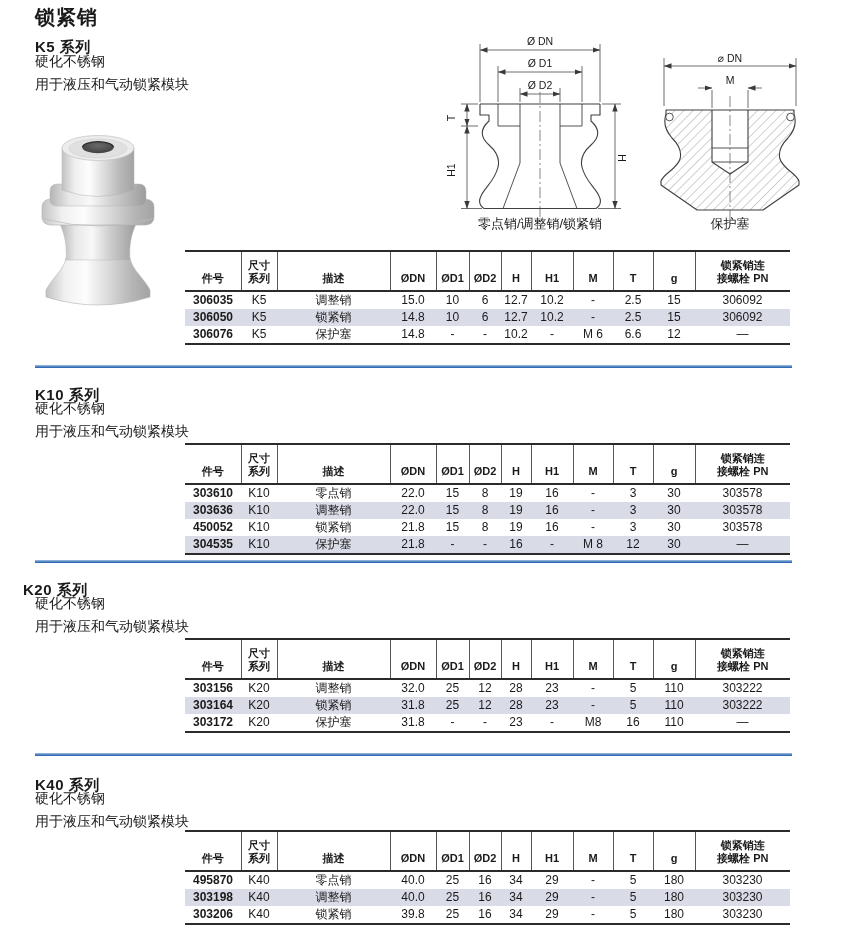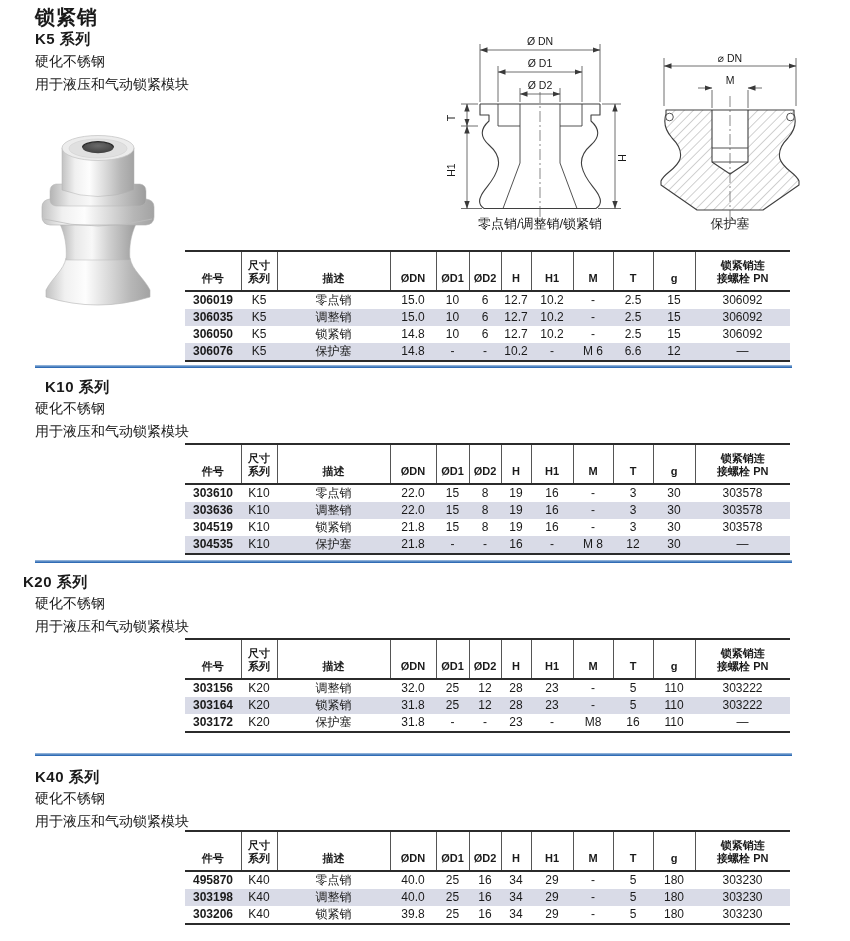--- a/index.html
+++ b/index.html
@@ -5,21 +5,21 @@
   * { margin:0; padding:0; box-sizing:border-box; }
   html,body { background:#ffffff; }
   body {
     width:850px; height:941px; position:relative; overflow:hidden;
     font-family:"Liberation Sans","DejaVu Sans",sans-serif; color:#1a1a1a;
   }
   .abs { position:absolute; }
 
   .page-title { left:35px; top:4px; font-size:20px; font-weight:bold; letter-spacing:1px; }
 
-  .series-title { font-size:15px; font-weight:bold; letter-spacing:0.5px; }
+  .series-title { font-size:15px; font-weight:bold; letter-spacing:0.5px;margin-top:8px; }
   .series-sub   { font-size:14px; font-weight:normal; }
 
   .rule {
     left:35px; width:757px; height:3px;
     background:linear-gradient(to bottom,#a9c3e2 0%,#5f8fc6 45%,#1c5dae 100%);
   }
 
   table.spec {
     position:absolute; left:185px; width:605px;
     border-collapse:collapse; table-layout:fixed;
@@ -190,34 +190,20 @@
         <th>H1</th>
         <th>M</th>
         <th>T</th>
         <th>g</th>
         <th>锁紧销连
 接螺栓 PN</th>
       </tr>
     </thead>
     <tbody>
       <tr>
-        <td class="pn">306019</td>
-        <td>K5</td>
-        <td>零点销</td>
-        <td>15.0</td>
-        <td>10</td>
-        <td>6</td>
-        <td>12.7</td>
-        <td>10.2</td>
-        <td>-</td>
-        <td>2.5</td>
-        <td>15</td>
-        <td>306092</td>
-      </tr>
-      <tr>
         <td class="pn">306035</td>
         <td>K5</td>
         <td>调整销</td>
         <td>15.0</td>
         <td>10</td>
         <td>6</td>
         <td>12.7</td>
         <td>10.2</td>
         <td>-</td>
         <td>2.5</td>
@@ -250,21 +236,21 @@
         <td>M 6</td>
         <td>6.6</td>
         <td>12</td>
         <td>—</td>
       </tr>
     </tbody>
   </table>
 
 <div class="abs rule" style="top:365px;"></div>
 
-<div class="abs series-title" style="left:45px; top:378px;">K10 系列</div>
+<div class="abs series-title" style="left:35px; top:378px;">K10 系列</div>
 <div class="abs series-sub" style="left:35px; top:400px;">硬化不锈钢</div>
 <div class="abs series-sub" style="left:35px; top:423px;">用于液压和气动锁紧模块</div>
 <table class="spec" style="top:443px;">
     <colgroup>
       <col style="width: 56px;">
       <col style="width: 36px;">
       <col style="width: 113px;">
       <col style="width: 46px;">
       <col style="width: 33px;">
       <col style="width: 32px;">
@@ -316,21 +302,21 @@
         <td>15</td>
         <td>8</td>
         <td>19</td>
         <td>16</td>
         <td>-</td>
         <td>3</td>
         <td>30</td>
         <td>303578</td>
       </tr>
       <tr>
-        <td class="pn">304519</td>
+        <td class="pn">450052</td>
         <td>K10</td>
         <td>锁紧销</td>
         <td>21.8</td>
         <td>15</td>
         <td>8</td>
         <td>19</td>
         <td>16</td>
         <td>-</td>
         <td>3</td>
         <td>30</td>

